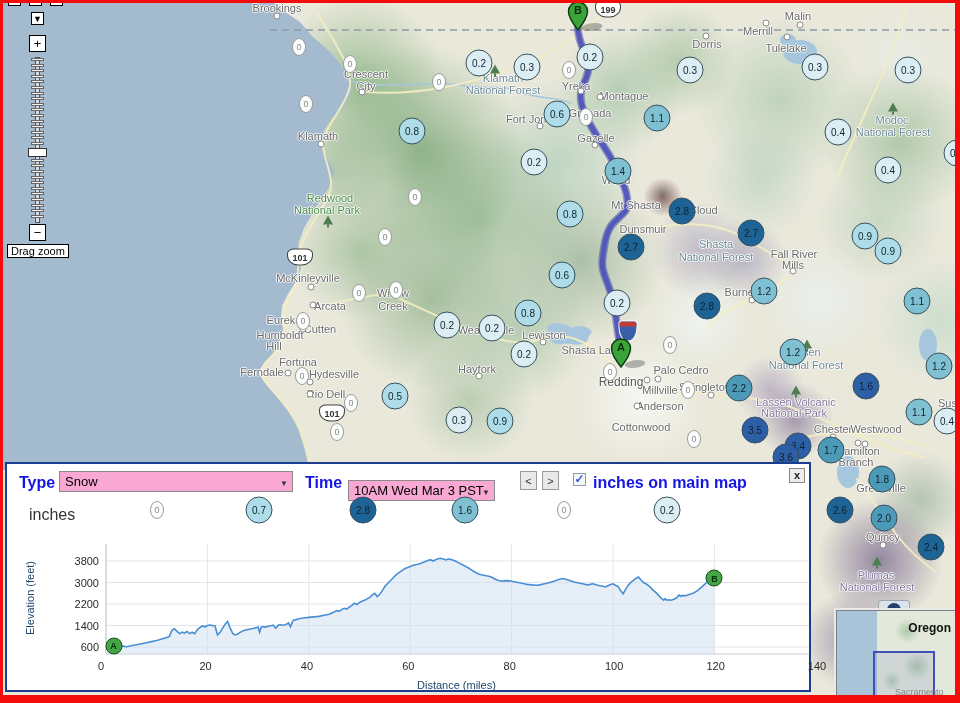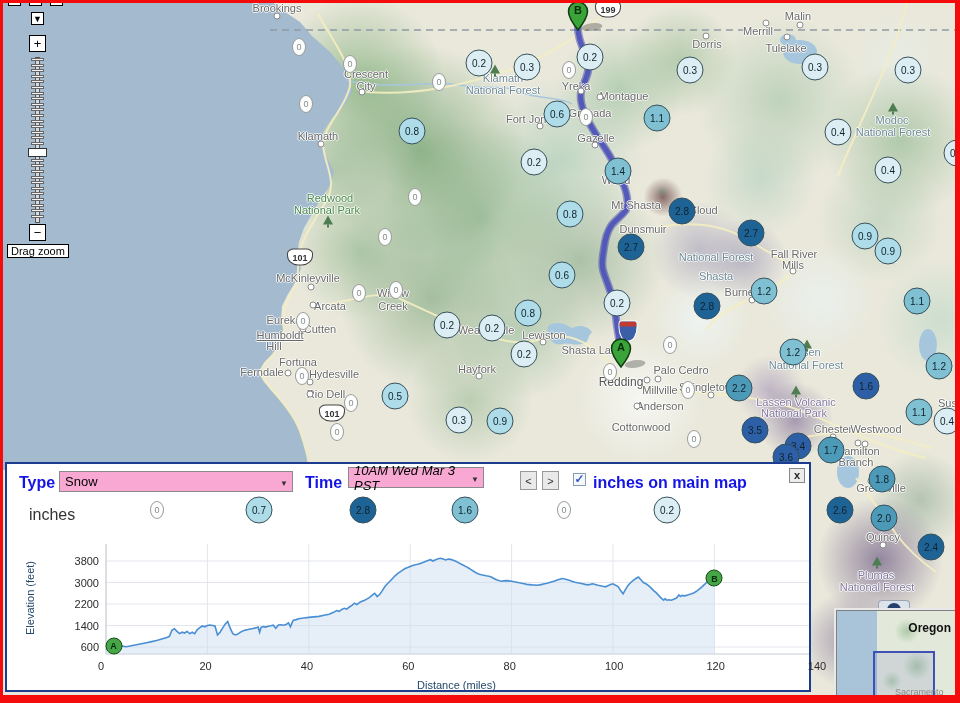--- a/index.html
+++ b/index.html
@@ -170,34 +170,34 @@
       <div class="mlabel lf" style="left: 503px; top: 90px;">National Forest</div>
       <div class="mlabel lc" style="left: 576px; top: 86px;">Yreka</div>
       <div class="mlabel lc" style="left: 624px; top: 96px;">Montague</div>
       <div class="mlabel lc" style="left: 590px; top: 113px;">Grenada</div>
       <div class="mlabel lc" style="left: 532px; top: 119px;">Fort Jones</div>
       <div class="mlabel lc" style="left: 596px; top: 138px;">Gazelle</div>
       <div class="mlabel lc" style="left: 616px; top: 180px;">Weed</div>
       <div class="mlabel lc" style="left: 636px; top: 205px;">Mt Shasta</div>
       <div class="mlabel lc" style="left: 696px; top: 210px;">McCloud</div>
       <div class="mlabel lc" style="left: 643px; top: 229px;">Dunsmuir</div>
-      <div class="mlabel lf" style="left: 716px; top: 244px; margin-top: 32px;">Shasta</div>
+      <div class="mlabel lf" style="left: 716px; top: 244px;">Shasta</div>
       <div class="mlabel lf" style="left: 716px; top: 257px;">National Forest</div>
       <div class="mlabel lc" style="left: 794px; top: 254px;">Fall River</div>
       <div class="mlabel lc" style="left: 793px; top: 265px;">Mills</div>
       <div class="mlabel lc" style="left: 742px; top: 292px;">Burney</div>
       <div class="mlabel lf" style="left: 892px; top: 120px;">Modoc</div>
       <div class="mlabel lf" style="left: 893px; top: 132px;">National Forest</div>
       <div class="mlabel lg" style="left: 330px; top: 198px;">Redwood</div>
       <div class="mlabel lg" style="left: 327px; top: 210px;">National Park</div>
       <div class="mlabel lc" style="left: 308px; top: 278px;">McKinleyville</div>
       <div class="mlabel lc" style="left: 330px; top: 306px;">Arcata</div>
       <div class="mlabel lc" style="left: 284px; top: 320px;">Eureka</div>
       <div class="mlabel lc" style="left: 320px; top: 329px;">Cutten</div>
-      <div class="mlabel lc" style="left: 280px; top: 335px; text-decoration: underline;">Humboldt</div>
+      <div class="mlabel lc" style="left: 280px; top: 335px;">Humboldt</div>
       <div class="mlabel lc" style="left: 274px; top: 346px;">Hill</div>
       <div class="mlabel lc" style="left: 298px; top: 362px;">Fortuna</div>
       <div class="mlabel lc" style="left: 262px; top: 372px;">Ferndale</div>
       <div class="mlabel lc" style="left: 334px; top: 374px;">Hydesville</div>
       <div class="mlabel lc" style="left: 326px; top: 394px;">Rio Dell</div>
       <div class="mlabel lc" style="left: 393px; top: 293px;">Willow</div>
       <div class="mlabel lc" style="left: 393px; top: 306px;">Creek</div>
       <div class="mlabel lc" style="left: 486px; top: 330px;">Weaverville</div>
       <div class="mlabel lc" style="left: 477px; top: 369px;">Hayfork</div>
       <div class="mlabel lc" style="left: 544px; top: 335px;">Lewiston</div>
@@ -386,21 +386,21 @@
 <div class="ctl" style="left:29px;top:224px;width:17px;height:17px;font-size:13px;">−</div>
 <div id="dragzoom">Drag zoom</div>
 
 <div id="panel">
   <div class="blab" style="left:12px;top:10px;">Type</div>
   <div class="dd" style="left:52px;top:7px;width:234px;">
     <span>Snow</span>
     <span class="arr">▼</span>
   </div>
   <div class="blab" style="left:298px;top:10px;">Time</div>
-  <div class="dd" style="left:341px;top:3px;width:136px;font-style:italic;">
+  <div class="dd" style="left:341px;top:16px;width:147px;">
     <span>10AM Wed Mar 3 PST</span>
     <span class="arr">▼</span>
   </div>
   <div class="navbtn" style="left:513px;top:7px;">&lt;</div>
   <div class="navbtn" style="left:535px;top:7px;">&gt;</div>
   <div class="chk" style="left:566px;top:9px;">✓</div>
   <div class="blab" style="left:586px;top:10px;">inches on main map</div>
   <div id="closex">x</div>
   <div id="legendrow">
     <span class="unit">inches</span>

